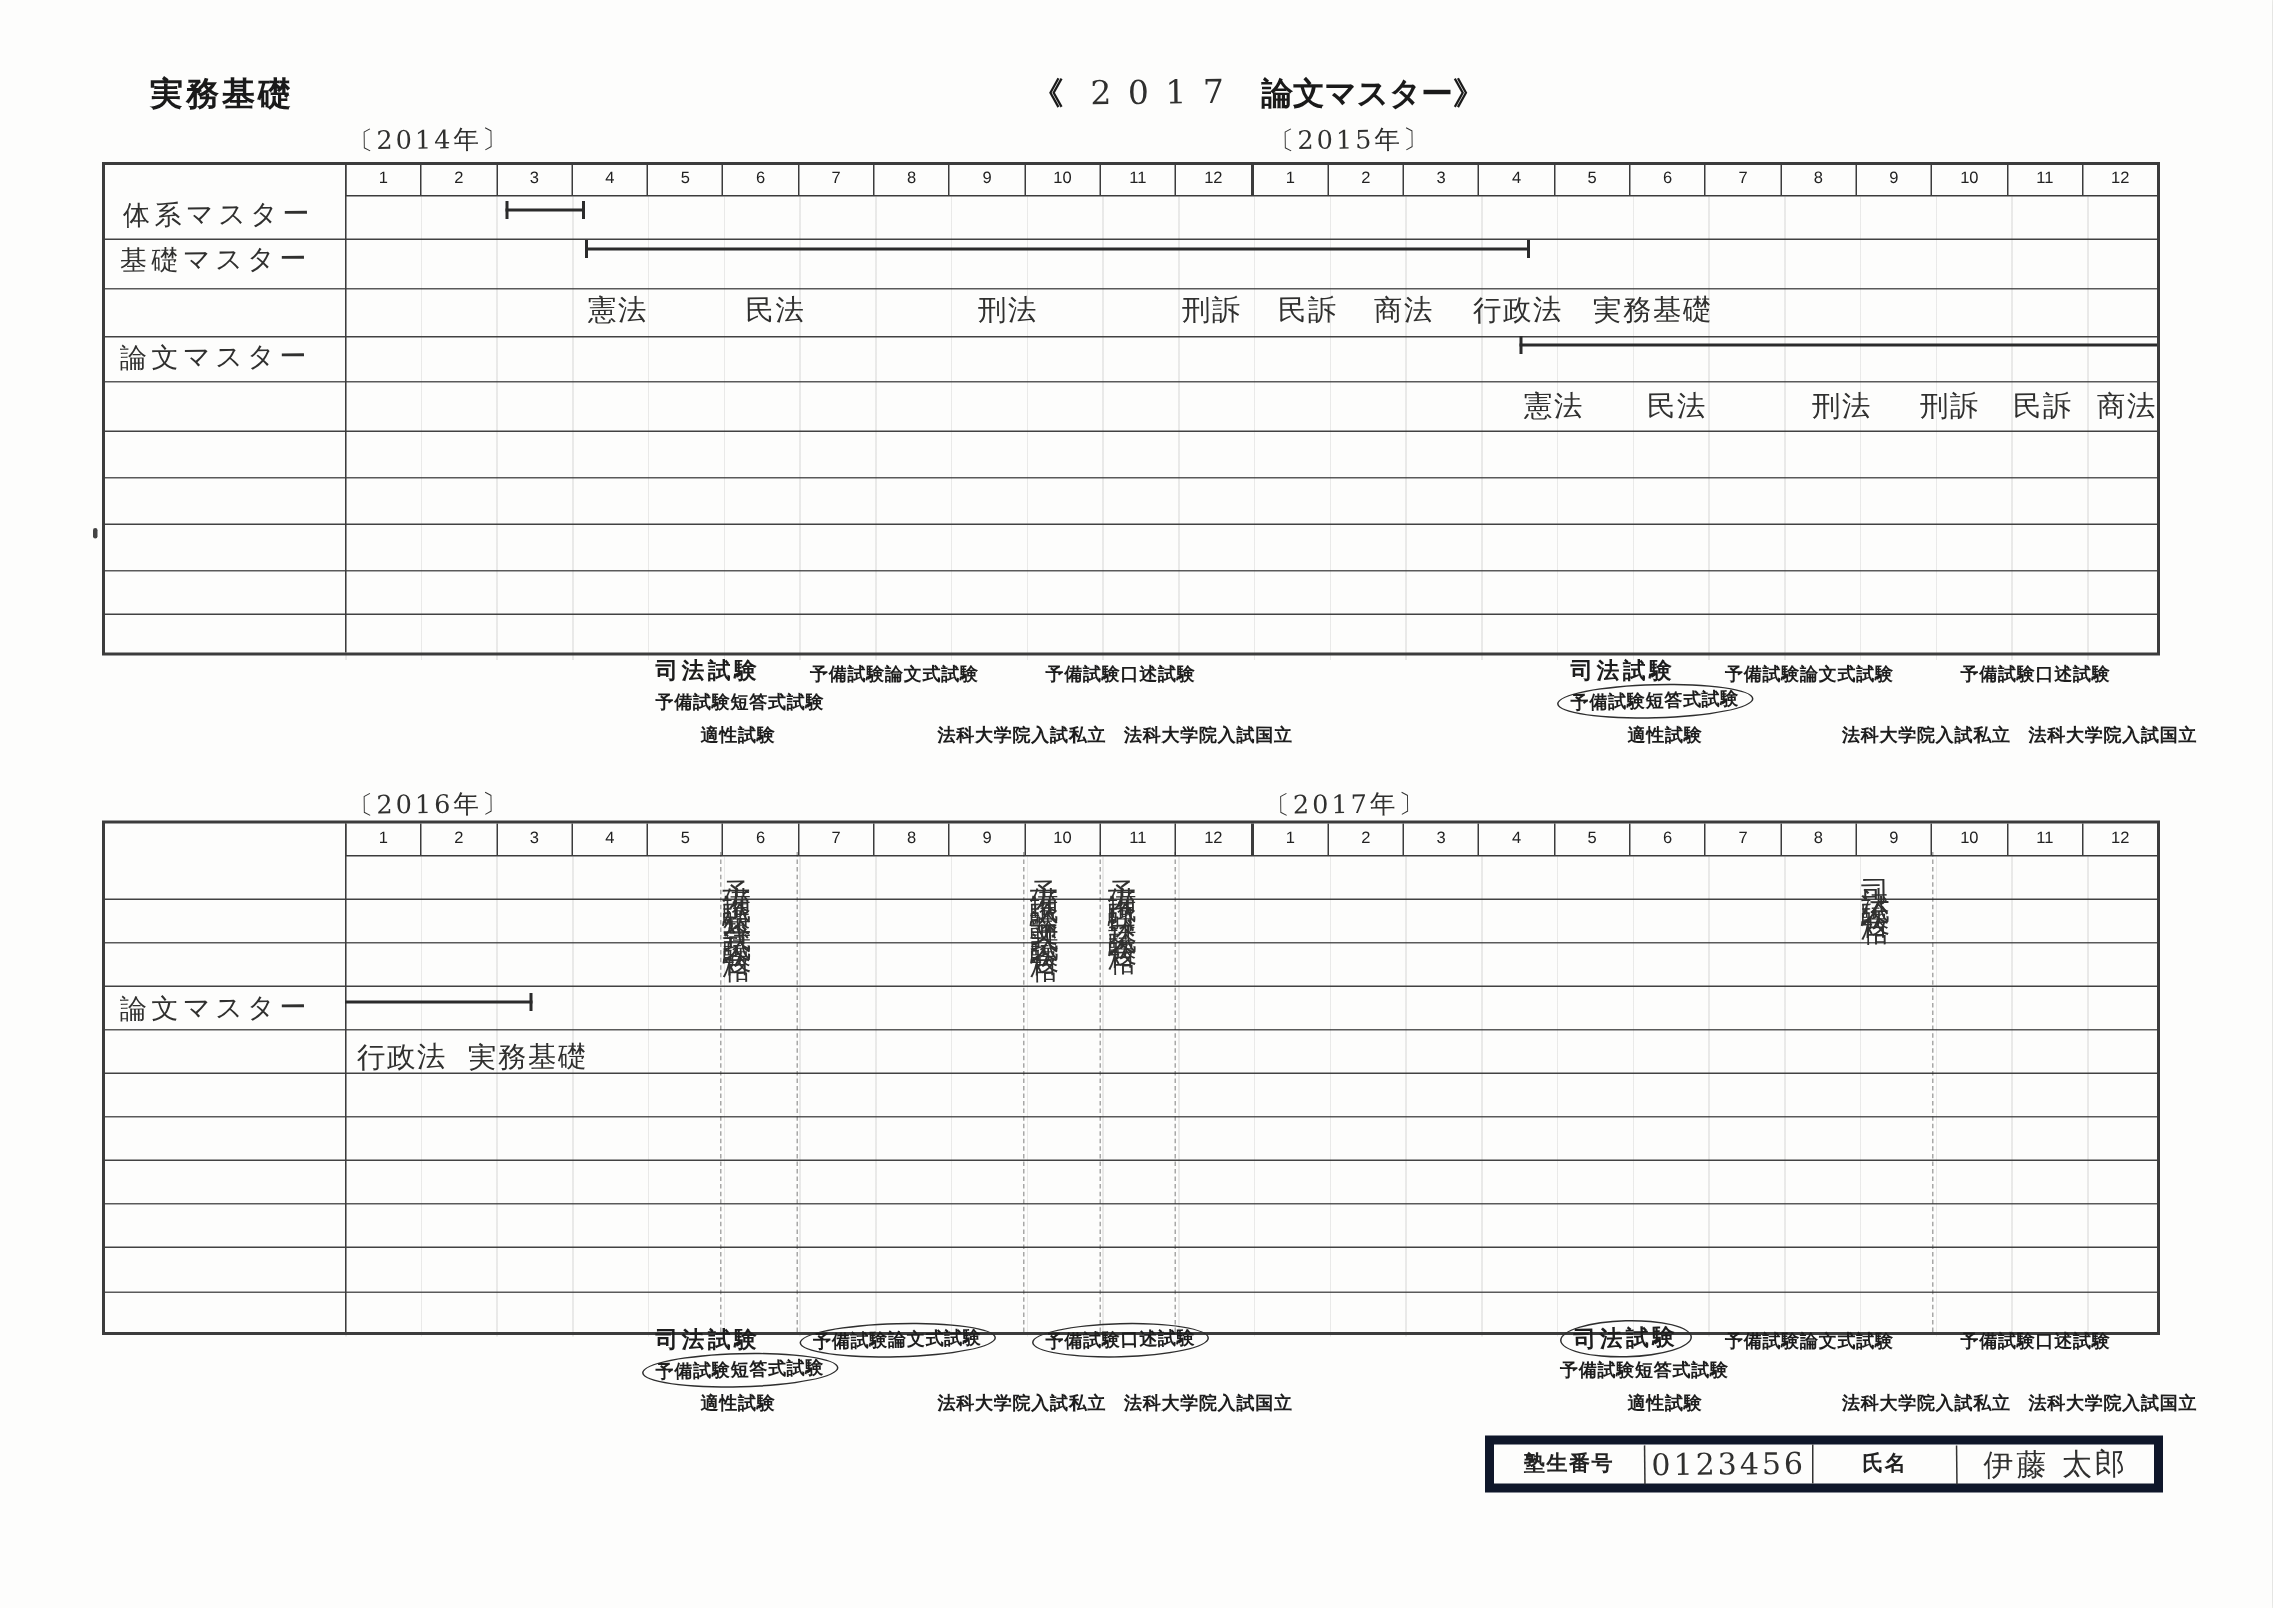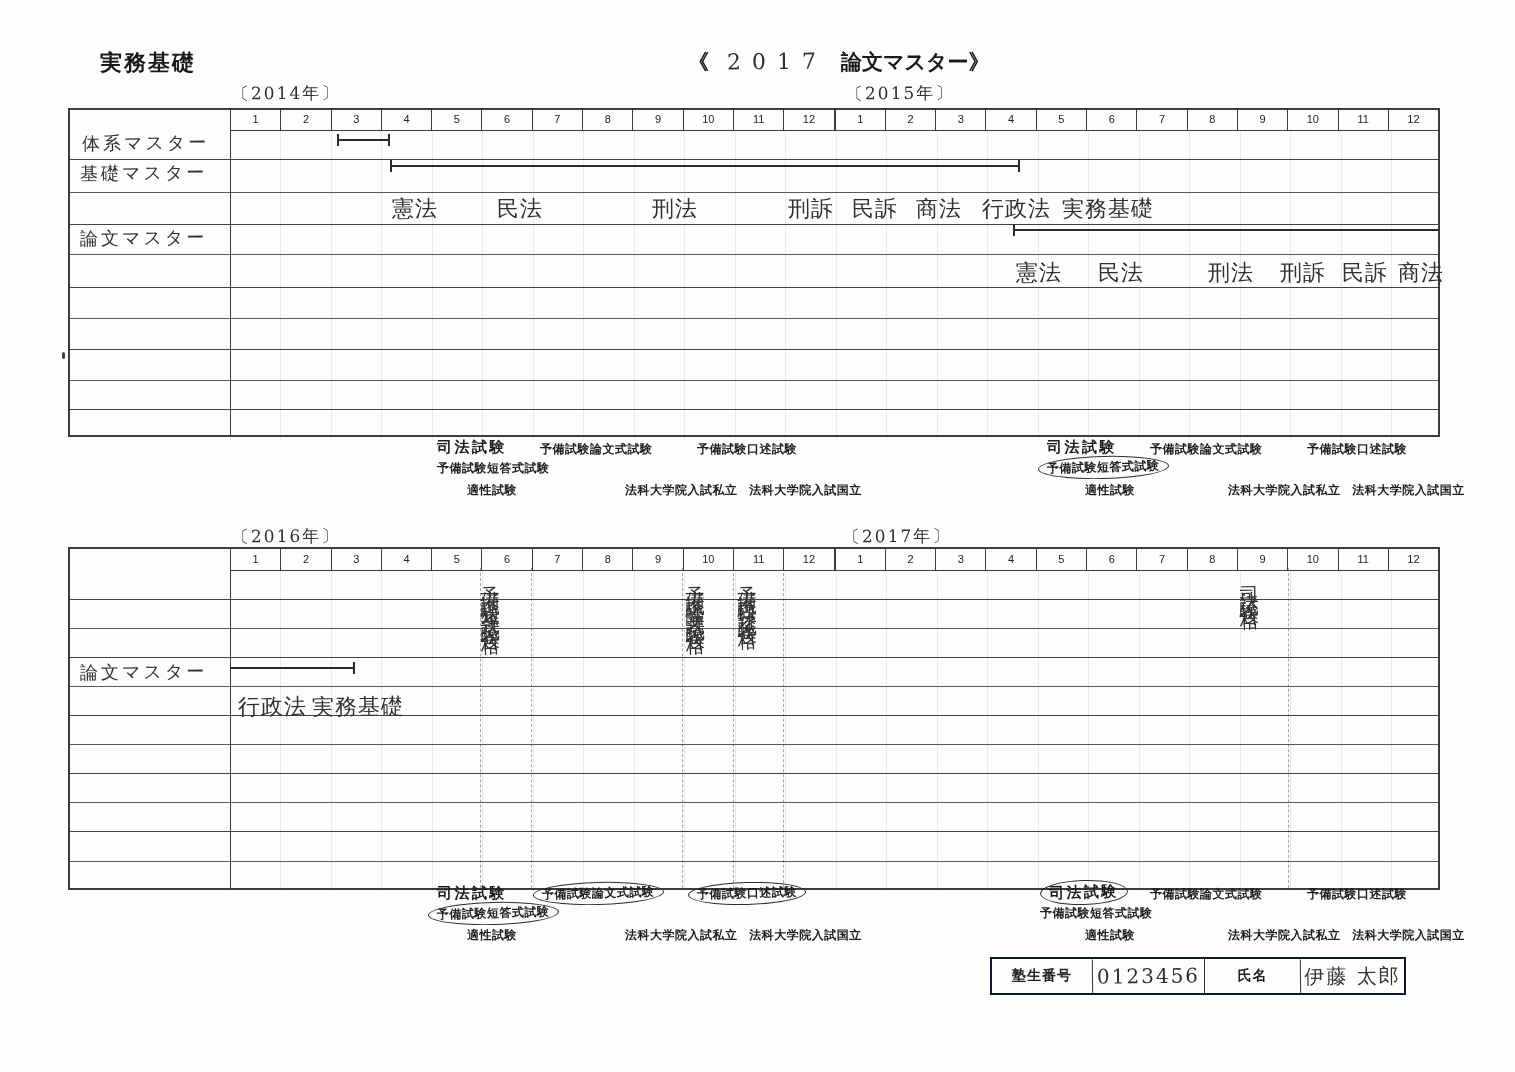--- a/index.html
+++ b/index.html
@@ -28,29 +28,29 @@
   .vfaint{position:absolute;left:160px;right:0;top:0;bottom:0;pointer-events:none;
     background-image:repeating-linear-gradient(to right,rgba(60,60,60,.10) 0,rgba(60,60,60,.10) 1px,transparent 1px,transparent 50.5px);}
   .vdash{position:absolute;width:0;border-left:1px dashed rgba(40,40,40,.40);}
   
   .row-label{position:absolute;font-size:18px;letter-spacing:3px;white-space:nowrap;}
   
   .bar{position:absolute;height:2.4px;background:#2b2b2b;}
   .bar.tl::before{content:"";position:absolute;left:0;top:-5px;width:2.2px;height:12px;background:#2b2b2b;}
   .bar.tr::after{content:"";position:absolute;right:0;top:-5px;width:2.2px;height:12px;background:#2b2b2b;}
   
-  .subj{position:absolute;font-size:22px;letter-spacing:1px;white-space:nowrap;}
+  .subj{position:absolute;font-size:19px;letter-spacing:1px;white-space:nowrap;}
   
   .vnote{position:absolute;writing-mode:vertical-rl;text-orientation:upright;font-size:19px;letter-spacing:5px;line-height:1;white-space:nowrap;}
   
   .exam{position:absolute;white-space:nowrap;font-size:12px;font-weight:600;color:#1d1d1d;letter-spacing:.5px;}
   .exam.big{font-size:15px;font-weight:700;letter-spacing:2.5px;}
   .circ{display:inline-block;border:1.6px solid #2e2e2e;border-radius:50%;padding:2px 8px;transform:rotate(-1.5deg);}
   
-  .info-box{position:absolute;left:990px;top:957px;width:416px;height:38px;border:2px solid #0f172a;display:flex;box-sizing:border-box;}
+  .info-box{position:absolute;left:990px;top:957px;width:452px;height:38px;border:6px solid #0f172a;display:flex;box-sizing:border-box;}
   .info-cell{display:flex;align-items:center;justify-content:center;box-sizing:border-box;border-left:1.8px solid #333;}
   .info-cell:first-child{border-left:none;}
   .info-cell.lab{font-size:14px;font-weight:700;letter-spacing:1px;}
   .info-cell.val{font-size:20px;letter-spacing:2px;}
   .speck{position:absolute;width:3px;height:7px;background:#444;border-radius:2px;}
 </style>
 </head>
 <body>
 
 <div class="sheet">

